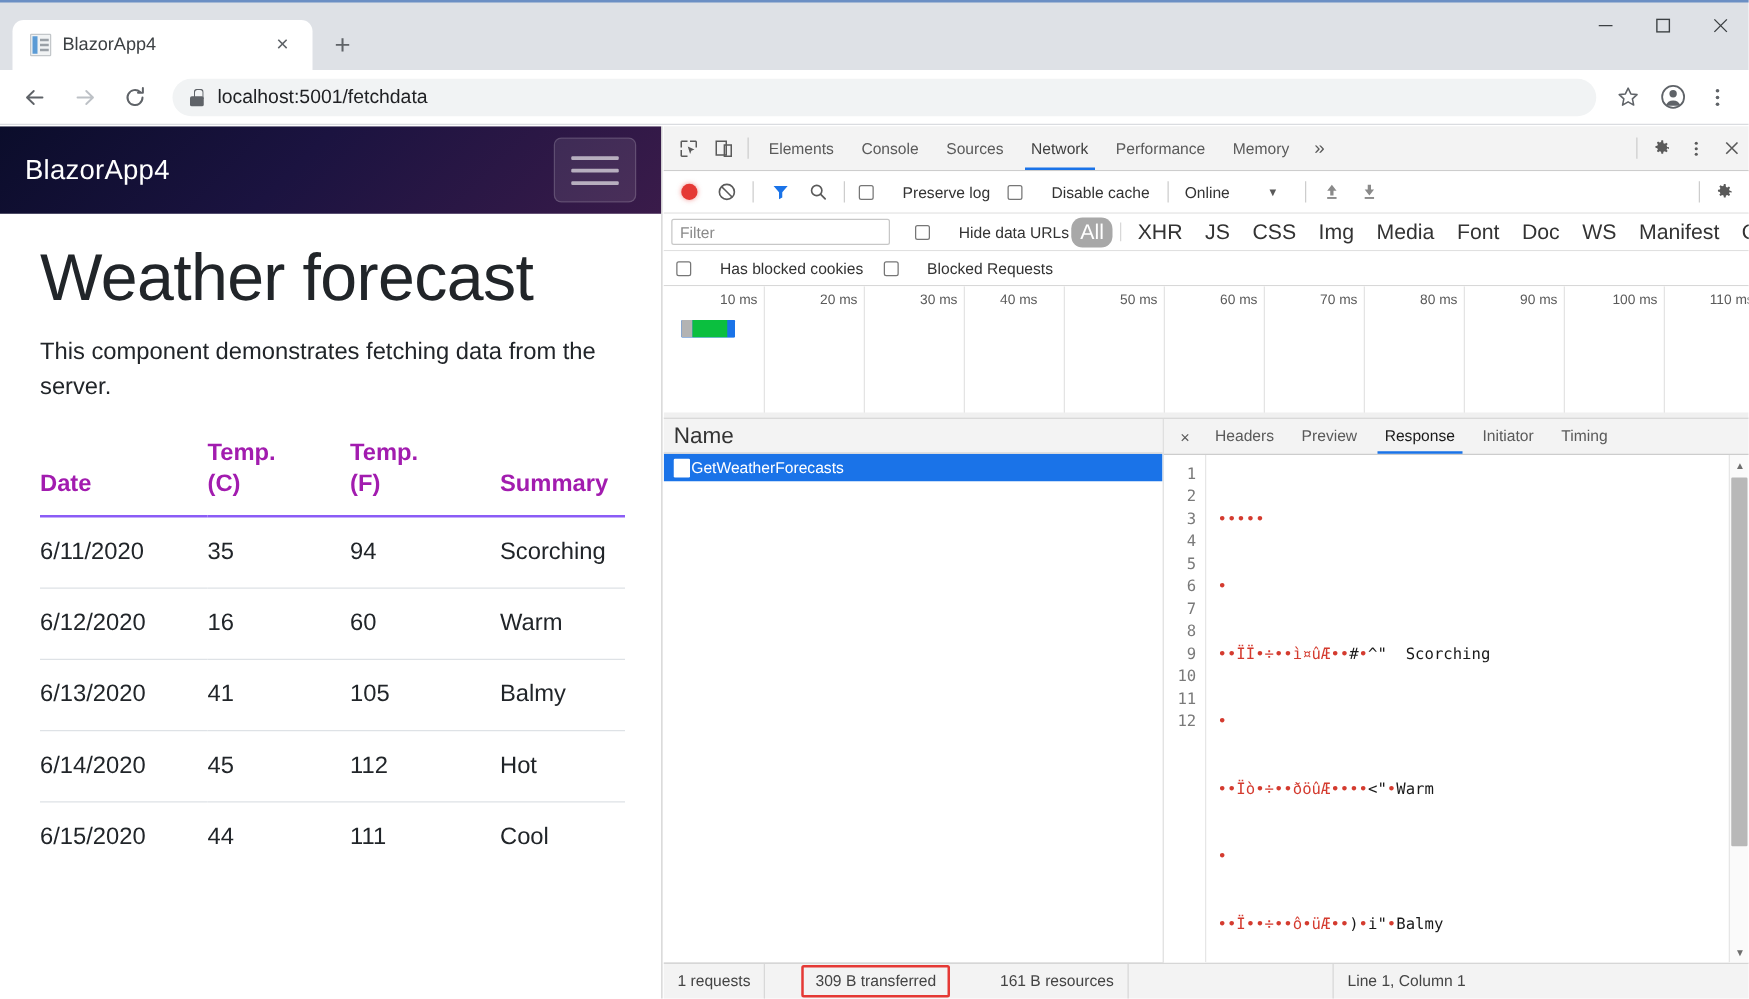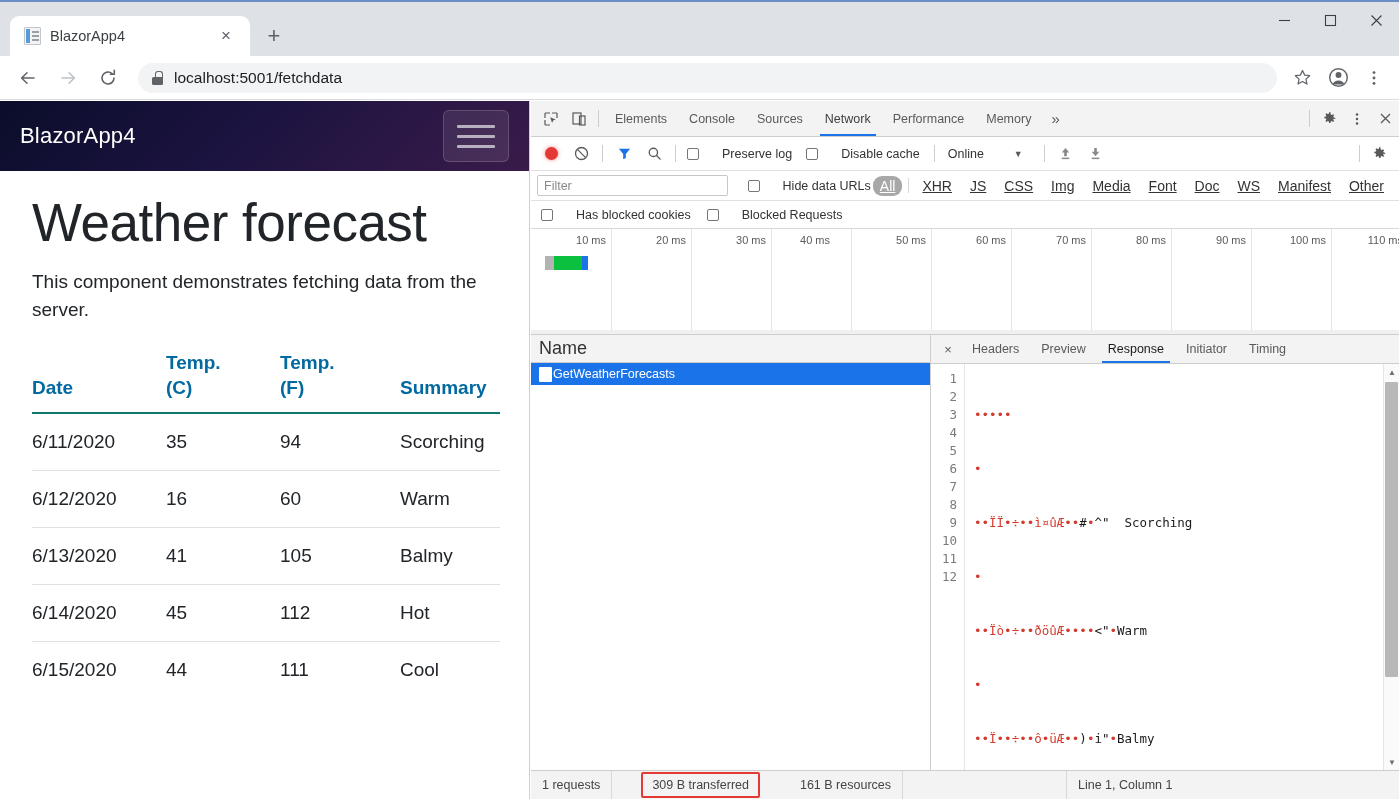--- a/index.html
+++ b/index.html
@@ -104,22 +104,22 @@
   .navbar-toggler span {
     display: block; width: 38px; height: 3px; background: rgba(255,255,255,.62);
     border-radius: 1px;
   }
   .page-body { padding: 22px 30px 0 32px; }
   .page-h1 { font-size: 53px; font-weight: 400; color: #212529; line-height: 1.12; letter-spacing: -.5px; }
   .page-lead { font-size: 19px; color: #212529; line-height: 1.45; margin-top: 16px; max-width: 470px; }
 
   table.forecast { width: 468px; border-collapse: collapse; margin-top: 28px; font-size: 19px; }
   table.forecast th {
-    text-align: left; font-weight: 700; color: #0369a1; padding: 0 10px 12px 0;
-    vertical-align: bottom; border-bottom: 2px solid #0f766e; line-height: 1.28;
+    text-align: left; font-weight: 700; color: #a21caf; padding: 0 10px 12px 0;
+    vertical-align: bottom; border-bottom: 2px solid #8b5cf6; line-height: 1.28;
   }
   table.forecast td {
     padding: 17px 10px 17px 0; color: #212529; border-top: 1px solid #dee2e6;
   }
   table.forecast th:nth-child(1), table.forecast td:nth-child(1) { width: 134px; }
   table.forecast th:nth-child(2), table.forecast td:nth-child(2) { width: 114px; }
   table.forecast th:nth-child(3), table.forecast td:nth-child(3) { width: 120px; }
 
   
   .devtools {
@@ -167,22 +167,22 @@
     height: 30px; display: flex; align-items: center; gap: 0;
     border-bottom: 1px solid #e0e0e0; padding: 0 6px; background: #fff; flex: none;
   }
   .filter-input {
     width: 212px; height: 21px; border: 1px solid #c7c7c7; border-radius: 2px;
     background: #fff; font-size: 12.5px; color: #333; padding: 0 6px;
     font-family: "Liberation Sans", sans-serif;
   }
   .filter-input::placeholder { color: #8a8a8a; }
   .type-chip {
-    padding: 2px 7px; font-size: 14px; color: #333; border-radius: 9px;
-    white-space: nowrap; margin: 0 2px; text-decoration: underline;
+    padding: 2px 7px; font-size: 17px; color: #333; border-radius: 9px;
+    white-space: nowrap; margin: 0 2px;
   }
   .type-chip.active { background: #a8a8a8; color: #fff; }
   .vsep { width: 1px; height: 15px; background: #d8d8d8; margin: 0 4px; flex: none; }
 
   .dt-blockedbar {
     height: 28px; display: flex; align-items: center; gap: 16px;
     border-bottom: 1px solid #d8d8d8; padding: 0 10px; background: #fff; flex: none;
   }
 
   

